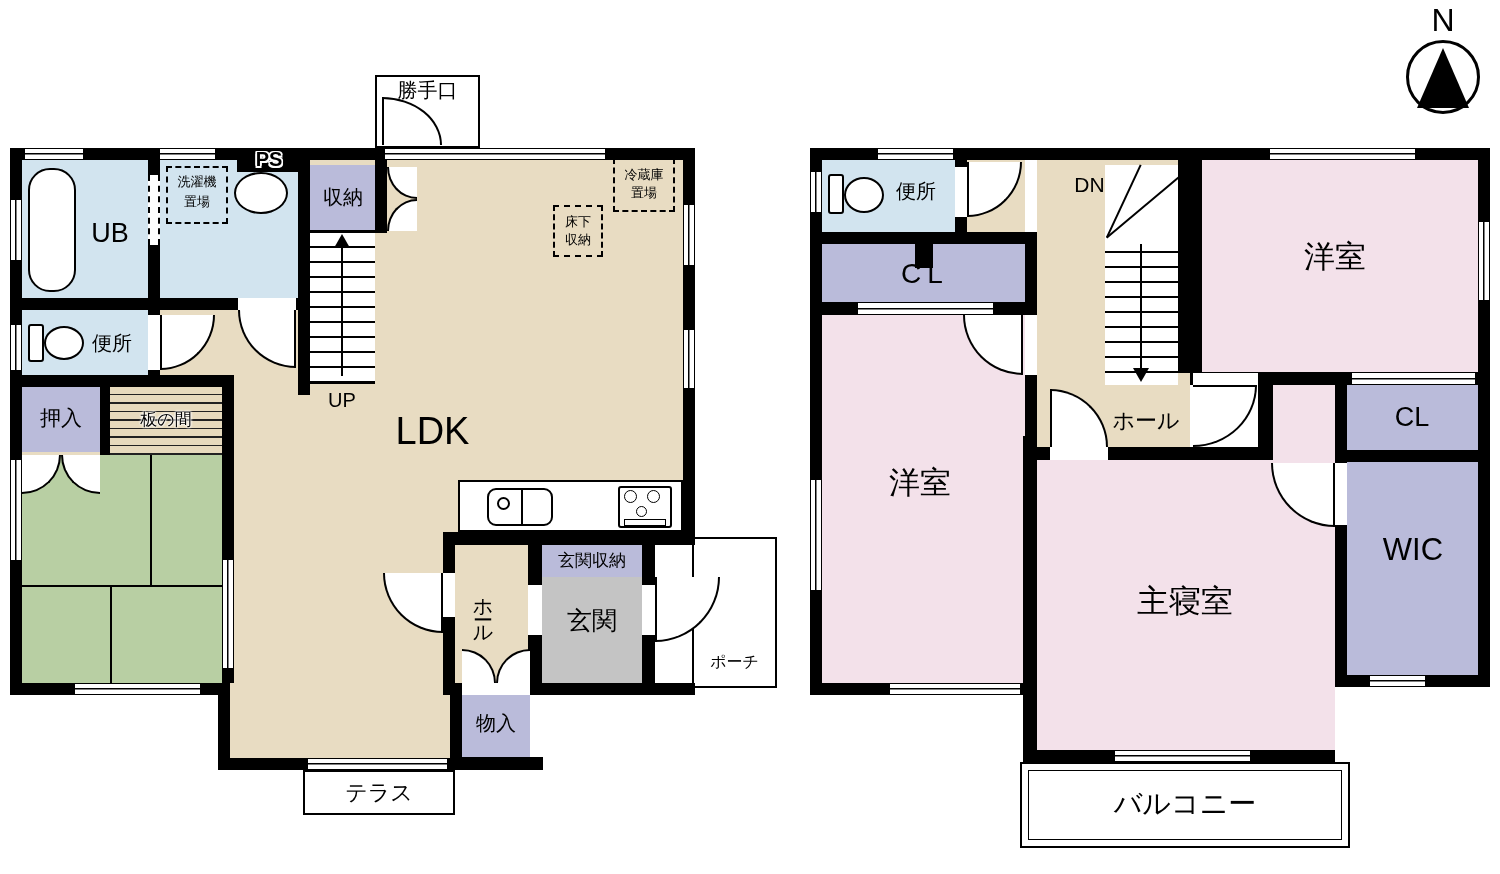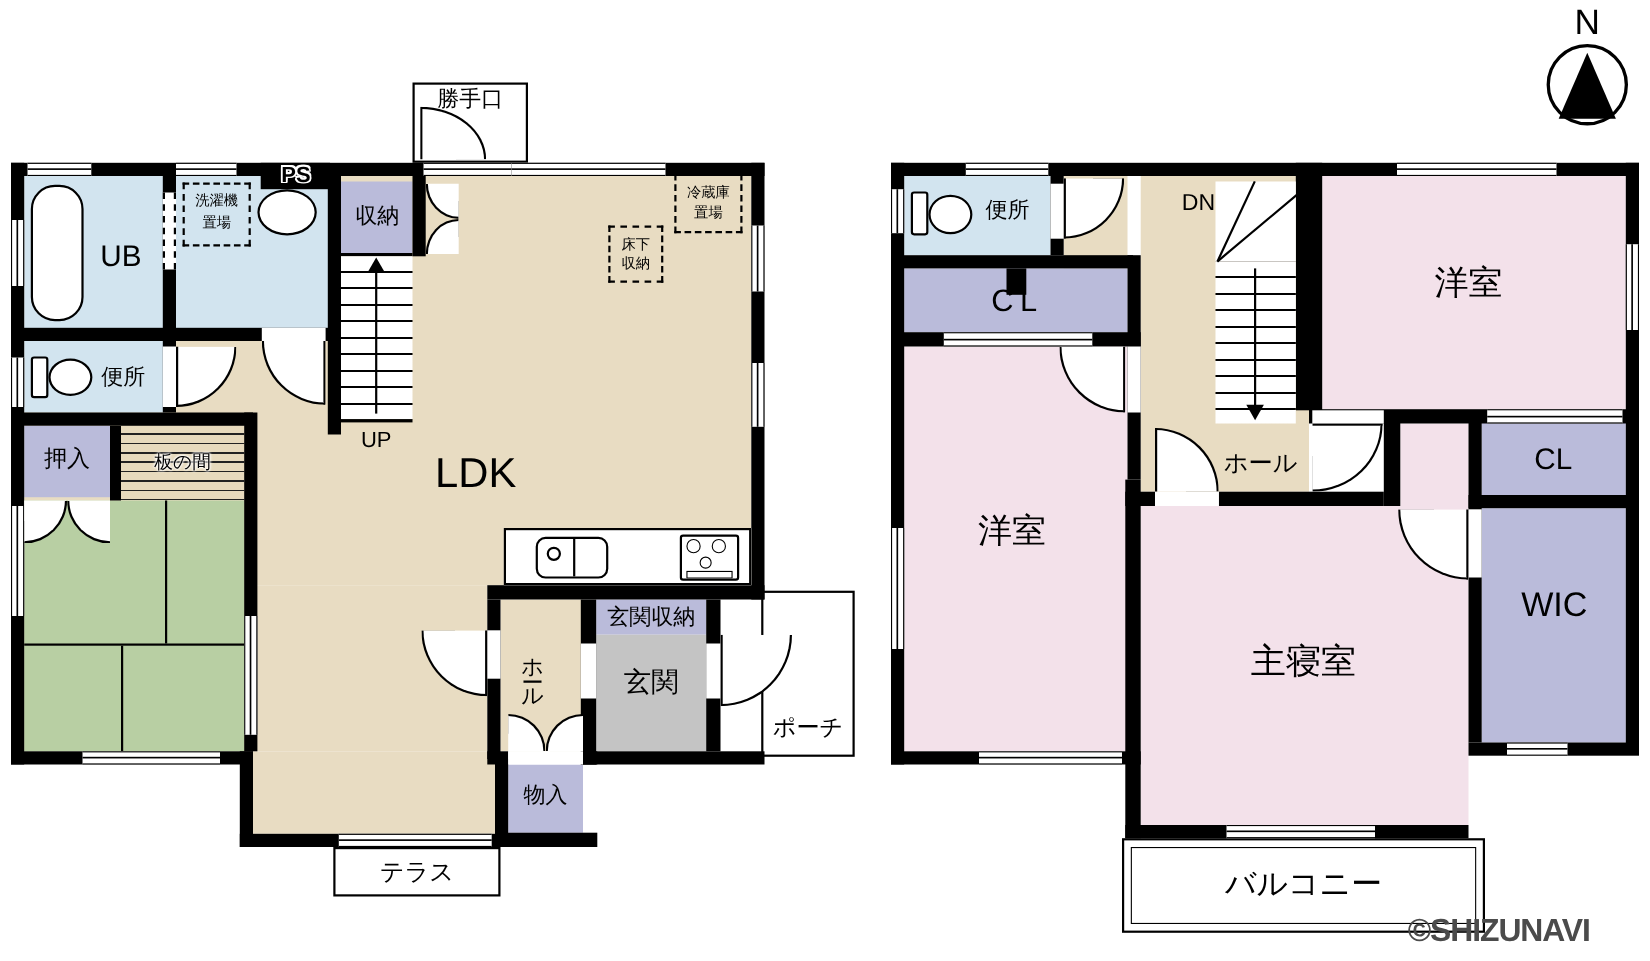--- a/index.html
+++ b/index.html
@@ -144,23 +144,23 @@
   <div class="lbl" style="left:76px;top:328px;width:72px;height:30px;font-size:20px">便所</div>
   <div class="lbl" style="left:24px;top:398px;width:74px;height:40px;font-size:21px">押入</div>
   <div class="lbl halo" style="left:112px;top:400px;width:108px;height:40px;font-size:17px">板の間</div>
   <div class="lbl" style="left:385px;top:408px;width:95px;height:48px;font-size:38px">LDK</div>
   <div class="lbl" style="left:312px;top:387px;width:60px;height:26px;font-size:20px">UP</div>
   <div class="lbl" style="left:555px;top:213px;width:46px;height:18px;font-size:13px">床下</div>
   <div class="lbl" style="left:555px;top:231px;width:46px;height:18px;font-size:13px">収納</div>
   <div class="lbl" style="left:615px;top:166px;width:58px;height:18px;font-size:13px">冷蔵庫</div>
   <div class="lbl" style="left:615px;top:184px;width:58px;height:18px;font-size:13px">置場</div>
   <div class="lbl" style="left:468px;top:552px;width:30px;height:118px;font-size:20px;writing-mode:vertical-rl;letter-spacing:2px">ホール</div>
-  <div class="lbl" style="left:542px;top:548px;width:100px;height:26px;font-size:20px">玄関収納</div>
+  <div class="lbl" style="left:542px;top:548px;width:100px;height:26px;font-size:17px">玄関収納</div>
   <div class="lbl" style="left:552px;top:602px;width:80px;height:36px;font-size:25px">玄関</div>
-  <div class="lbl" style="left:692px;top:648px;width:85px;height:28px;font-size:21px">ポーチ</div>
+  <div class="lbl" style="left:692px;top:648px;width:85px;height:28px;font-size:16px">ポーチ</div>
   <div class="lbl" style="left:464px;top:706px;width:64px;height:34px;font-size:20px">物入</div>
   <div class="lbl" style="left:312px;top:779px;width:134px;height:28px;font-size:22px">テラス</div>
 
   <div class="fill" style="left:967px;top:160px;width:58px;height:84px;background:#e8dcc2"></div>
   <div class="fill" style="left:1037px;top:160px;width:153px;height:287px;background:#e8dcc2"></div>
   <div class="fill" style="left:822px;top:160px;width:133px;height:72px;background:#d2e4ef"></div>
   <div class="fill" style="left:822px;top:244px;width:203px;height:58px;background:#babbda"></div>
   <div class="fill" style="left:822px;top:315px;width:203px;height:368px;background:#f3e1ea"></div>
   <div class="fill" style="left:1202px;top:160px;width:276px;height:212px;background:#f3e1ea"></div>
   <div class="fill" style="left:1347px;top:384px;width:131px;height:66px;background:#babbda"></div>
@@ -230,15 +230,14 @@
   <div class="lbl" style="left:1100px;top:406px;width:92px;height:30px;font-size:22px">ホール</div>
   <div class="lbl" style="left:1380px;top:398px;width:64px;height:38px;font-size:27px">CL</div>
   <div class="lbl" style="left:1368px;top:530px;width:90px;height:40px;font-size:31px">WIC</div>
   <div class="lbl" style="left:1105px;top:582px;width:160px;height:40px;font-size:32px">主寝室</div>
   <div class="lbl" style="left:1075px;top:786px;width:220px;height:36px;font-size:28px">バルコニー</div>
 
   <div class="lbl" style="left:1423px;top:4px;width:40px;height:34px;font-size:32px">N</div>
   <div style="position:absolute;left:1406px;top:40px;width:74px;height:74px;border:3px solid #000;border-radius:50%;box-sizing:border-box;background:#fff"></div>
   <div style="position:absolute;left:1417px;top:48px;width:0;height:0;border-left:26px solid transparent;border-right:26px solid transparent;border-bottom:60px solid #000"></div>
 
-  <div class="lbl" style="left:1250px;top:828px;width:225px;height:36px;font-size:29px;font-weight:bold;color:#4b4b4b;letter-spacing:-1px">©SHIZUNAVI</div>
 
 </div>
 
 </body></html>

